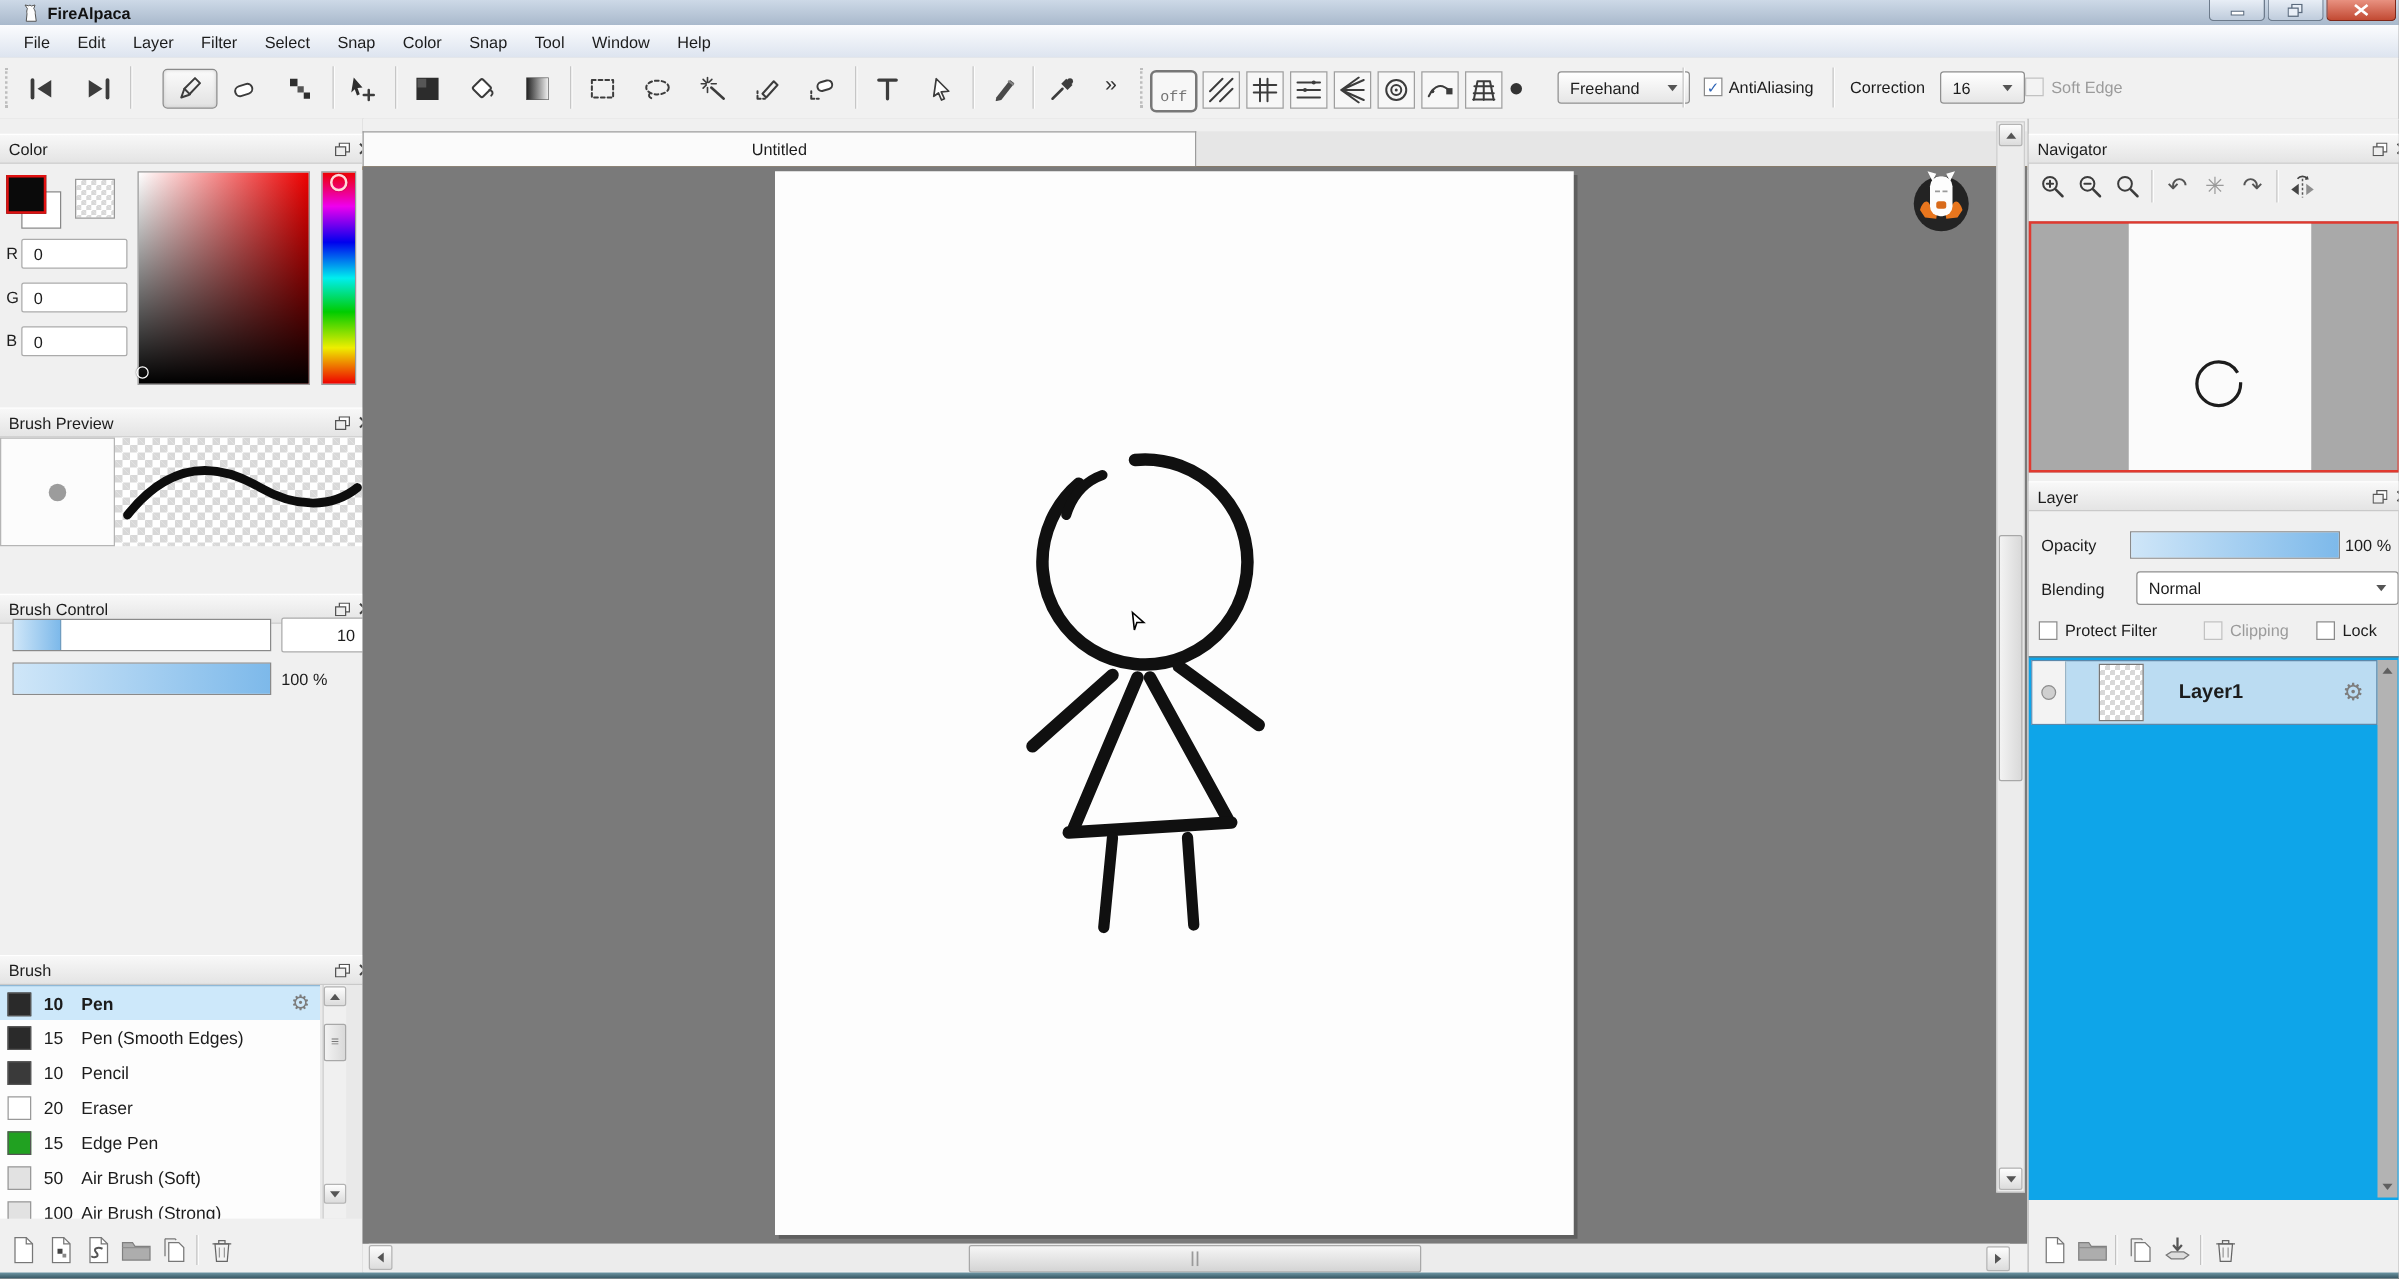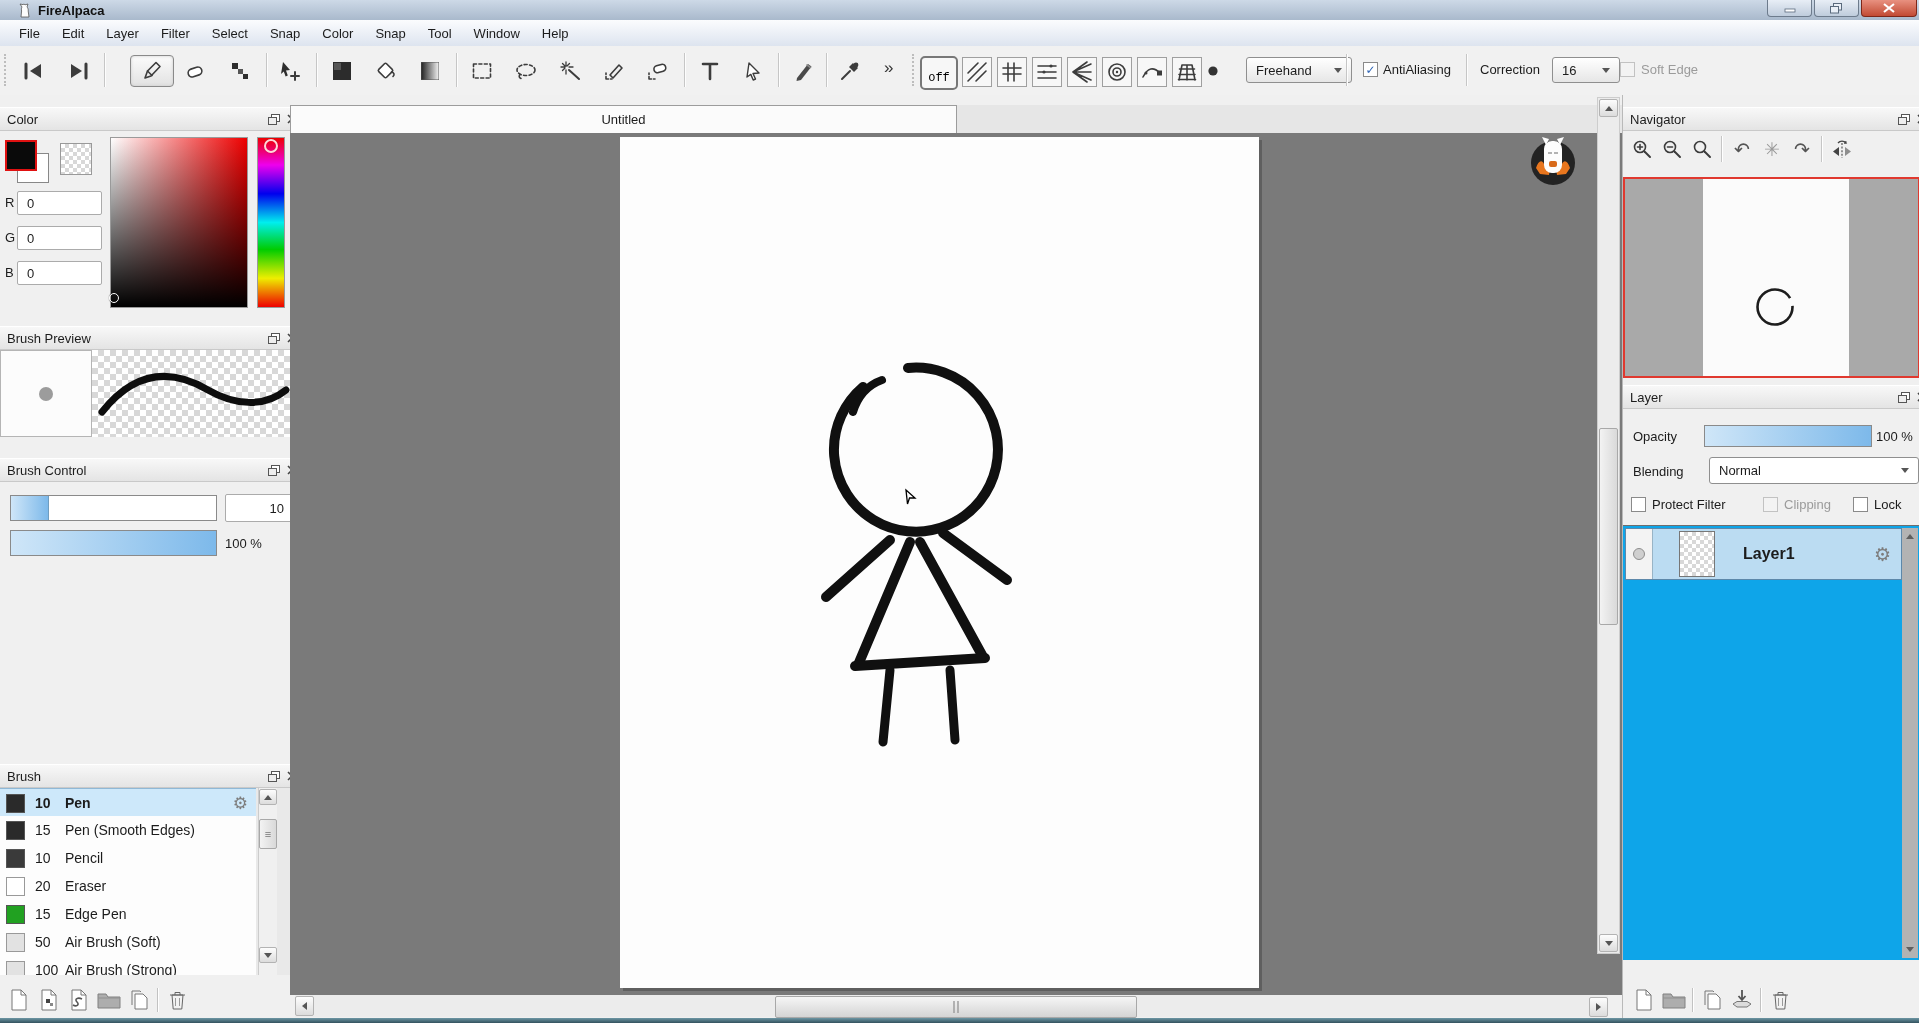--- a/index.html
+++ b/index.html
@@ -21,21 +21,21 @@
   #menubar .mitem{padding:0 11px;height:100%;display:flex;align-items:center;}
   
   #toolbar{position:absolute;left:0;top:46px;width:100%;height:49px;background:#f1f1f1;border-bottom:1px solid #cfcfcf;}
   .ticon{position:absolute;top:9px;width:44px;height:32px;display:flex;align-items:center;justify-content:center;}
   .ticon.sel{border:1px solid #8a8a8a;border-radius:4px;background:linear-gradient(#fbfbfb,#e2e2e2);box-shadow:inset 0 0 3px #c9c9c9;width:42px;height:30px;}
   .tsep{position:absolute;top:7px;height:34px;width:0;border-left:1px solid #c6c6c6;border-right:1px solid #fdfdfd;}
   .thandle{position:absolute;top:8px;height:32px;width:0;border-left:2px dotted #bdbdbd;}
   .tico-svg{stroke:#3c3c3c;fill:none;stroke-width:1.6;stroke-linecap:round;stroke-linejoin:round;}
   .snapbox{position:absolute;top:11px;width:28px;height:28px;border:1px solid #9f9f9f;background:#f7f7f7;
     display:flex;align-items:center;justify-content:center;}
-  .snapbox.off{width:34px;height:30px;top:10px;border:2px solid #777;border-radius:5px;font-family:"Liberation Mono","DejaVu Sans Mono",monospace;font-size:12px;color:#000000;}
+  .snapbox.off{width:34px;height:30px;top:10px;border:2px solid #777;border-radius:5px;font-family:"Liberation Mono","DejaVu Sans Mono",monospace;font-size:12px;color:#737373;}
   .morebtn{position:absolute;top:12px;font-size:17px;color:#333;}
   .dd{background:linear-gradient(#ffffff,#e6e6e6);border:1px solid #8f8f8f;border-radius:3px;
     display:flex;align-items:center;padding:0 9px;font-size:13px;gap:8px;}
   .dd .dd-arrow{margin-left:auto;}
   .tri{width:0;height:0;display:inline-block;}
   .tri.up{border-left:4px solid transparent;border-right:4px solid transparent;border-bottom:5px solid #555;}
   .tri.down{border-left:4px solid transparent;border-right:4px solid transparent;border-top:5px solid #555;}
   .tri.left{border-top:4px solid transparent;border-bottom:4px solid transparent;border-right:5px solid #555;}
   .tri.right{border-top:4px solid transparent;border-bottom:4px solid transparent;border-left:5px solid #555;}
   .cb{width:13px;height:13px;background:#fff;border:1px solid #8a8a8a;display:inline-flex;align-items:center;justify-content:center;
@@ -393,21 +393,21 @@
       </div>
       <div style="position:absolute;left:0;top:255px;width:92px;height:87px;background:#fcfcfc;border:1px solid #b5b5b5;box-sizing:border-box">
         <div style="position:absolute;left:38px;top:36px;width:14px;height:14px;border-radius:50%;background:#9c9c9c"></div>
       </div>
       <div class="checker" style="position:absolute;left:92px;top:255px;width:198px;height:87px">
         <svg width="198" height="87">
             <path d="M10 62 C 45 18, 82 20, 116 40 C 142 55, 172 58, 194 40" stroke="#0d0d0d" stroke-width="7" fill="none" stroke-linecap="round"></path>
           </svg>
       </div>
 
-      <div class="panel-header" style="left:0;top:363px;width:290px">
+      <div class="panel-header" style="left:0;top:380px;width:290px">
         <span>Brush Control</span>
         <span class="ph-btns">
           <span class="hdr-float-ico">
               <svg width="12" height="11">
                 <rect x="3.5" y="0.5" width="8" height="7" fill="#fff" stroke="#555"></rect>
                 <rect x="0.5" y="3.5" width="8" height="7" fill="#eee" stroke="#555"></rect>
               </svg>
             </span>
           <span class="hdr-close-ico">
               <svg width="10" height="10">

